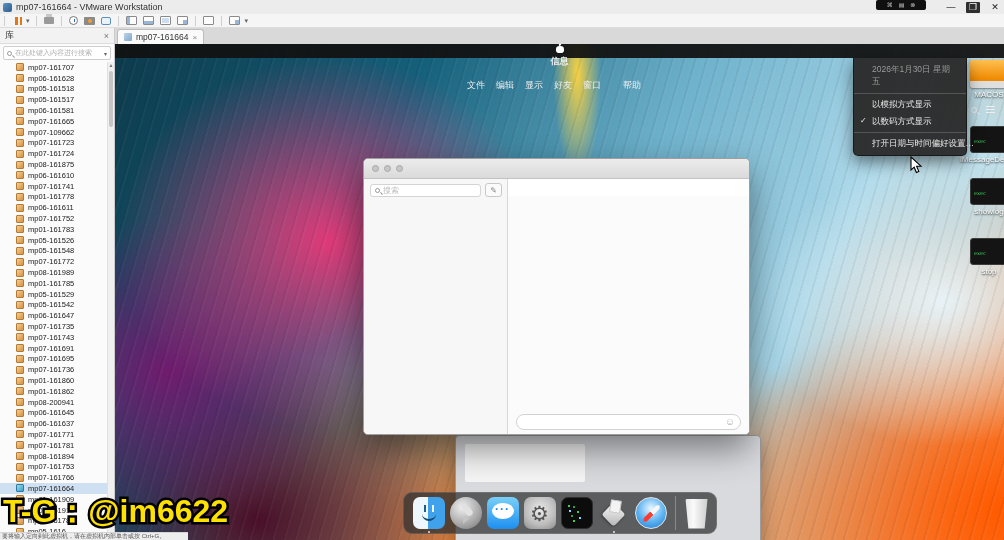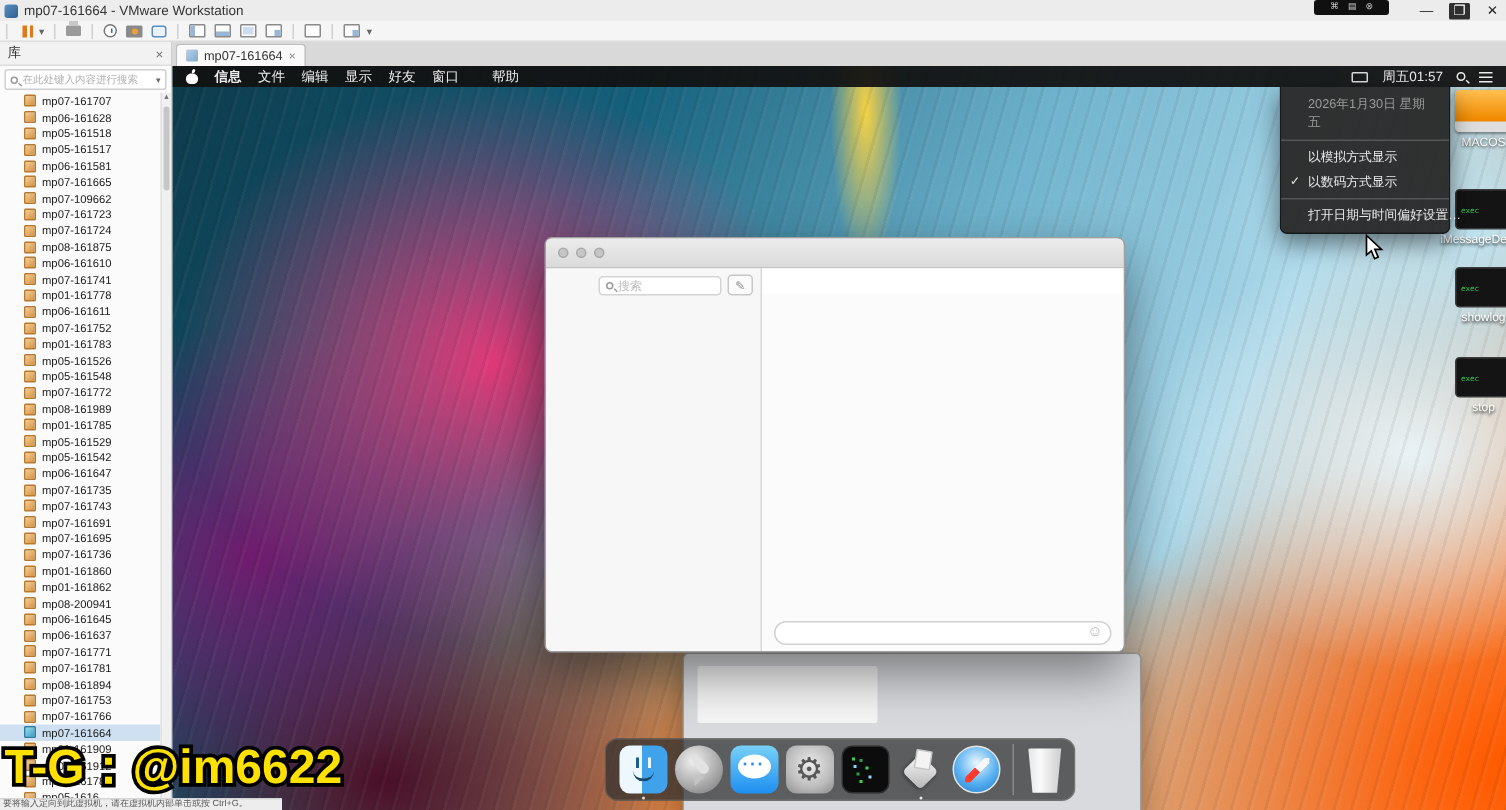--- a/index.html
+++ b/index.html
@@ -81,21 +81,21 @@
       radial-gradient(ellipse 300px 240px at 16% 96%, #4a0f28, rgba(74,15,40,0) 70%),
       radial-gradient(ellipse 520px 320px at 46% 100%,#ff7d1e, rgba(255,125,30,0) 72%),
       radial-gradient(ellipse 420px 300px at 100% 94%,#ff5a00, rgba(255,90,0,0) 72%),
       linear-gradient(118deg,#0d3a4b 0%,#15607b 28%,#6fb2cc 52%,#a8d6e8 72%,#ff8a3c 100%);
   }
   .vm-screen::after { content:""; position:absolute; inset:0; pointer-events:none;
     background:repeating-linear-gradient(106deg, rgba(0,0,0,.05) 0 2px, rgba(255,255,255,.03) 2px 4px, transparent 4px 11px); }
 
   
   .mac-menubar { position:absolute; left:0; top:0; width:100%; height:14px; background:rgba(18,18,18,.94);
-    display:flex; align-items:center; color:#ededed; font-size:9px; gap:11px; padding:0 9px; z-index:20; }
+    display:flex; align-items:center; color:#ededed; font-size:9px; gap:11px; padding:0 9px; z-index:20;flex-direction:column; }
   .apple { width:8px; height:9px; position:relative; }
   .apple::before { content:""; position:absolute; left:0; top:2px; width:8px; height:7px; background:#fff; border-radius:45% 45% 40% 40%; }
   .apple::after { content:""; position:absolute; left:3.5px; top:-1px; width:2px; height:3px; background:#fff; border-radius:50%; transform:rotate(30deg); }
   .mac-app-name { font-weight:bold; }
   .mac-right { margin-left:auto; display:flex; align-items:center; gap:9px; }
   .mini-display { width:11px; height:7px; border:1px solid #ddd; border-radius:1px; }
   .mag-w { width:6px; height:6px; border:1px solid #eee; border-radius:50%; position:relative; }
   .mag-w::after { content:""; position:absolute; left:5px; top:5px; width:3px; height:1px; background:#eee; transform:rotate(45deg); }
   .nc-lines { width:9px; height:7px; border-top:1px solid #eee; position:relative; }
   .nc-lines::before { content:""; position:absolute; left:0; top:2px; width:9px; height:1px; background:#eee; box-shadow:0 3px 0 #eee; }
@@ -126,21 +126,21 @@
   .bg-white { position:absolute; left:9px; top:8px; width:120px; height:38px; background:#f5f5f5; border-radius:2px; }
 
   
   .msg-win { position:absolute; left:248px; top:114px; width:387px; height:277px; background:#fcfcfc;
     border-radius:5px; box-shadow:0 14px 34px rgba(0,0,0,.45); z-index:8; overflow:hidden;
     border:1px solid #9f9f9f; }
   .msg-titlebar { height:20px; background:linear-gradient(#ececec,#dadada); border-bottom:1px solid #c2c2c2;
     display:flex; align-items:center; padding-left:8px; gap:5px; }
   .tl { width:7px; height:7px; border-radius:50%; background:#c6c6c6; border:1px solid #a9a9a9; }
   .msg-left { position:absolute; left:0; top:20px; bottom:0; width:144px; background:#f7f7f7; border-right:1px solid #d8d8d8; }
-  .msg-search-row { display:flex; align-items:center; gap:4px; padding:4px 5px 3px 6px;margin-left:29px; }
+  .msg-search-row { display:flex; align-items:center; gap:4px; padding:4px 5px 3px 6px; }
   .msg-search { flex:1; height:13px; background:#fff; border:1px solid #d4d4d4; border-radius:3px;
     display:flex; align-items:center; gap:3px; padding:0 4px; }
   .msg-search .ph { font-size:8px; color:#bdbdbd; }
   .compose-btn { width:17px; height:14px; border:1px solid #c8c8c8; border-radius:3px; background:#fbfbfb;
     display:flex; align-items:center; justify-content:center; }
   .compose-btn::before { content:"✎"; font-size:8px; color:#8a8a8a; }
   .conv-row { height:29px; background:#2d2d2d; display:flex; align-items:center; gap:7px; padding-left:7px; margin-top:2px; }
   .avatar { width:23px; height:23px; border-radius:50%; background:#ececec; position:relative; overflow:hidden; flex:none; }
   .avatar::before { content:""; position:absolute; left:7.5px; top:4px; width:8px; height:8px; border-radius:50%; background:#b3b3b3; }
   .avatar::after { content:""; position:absolute; left:3.5px; top:13px; width:16px; height:10px; border-radius:50% 50% 0 0; background:#b3b3b3; }

